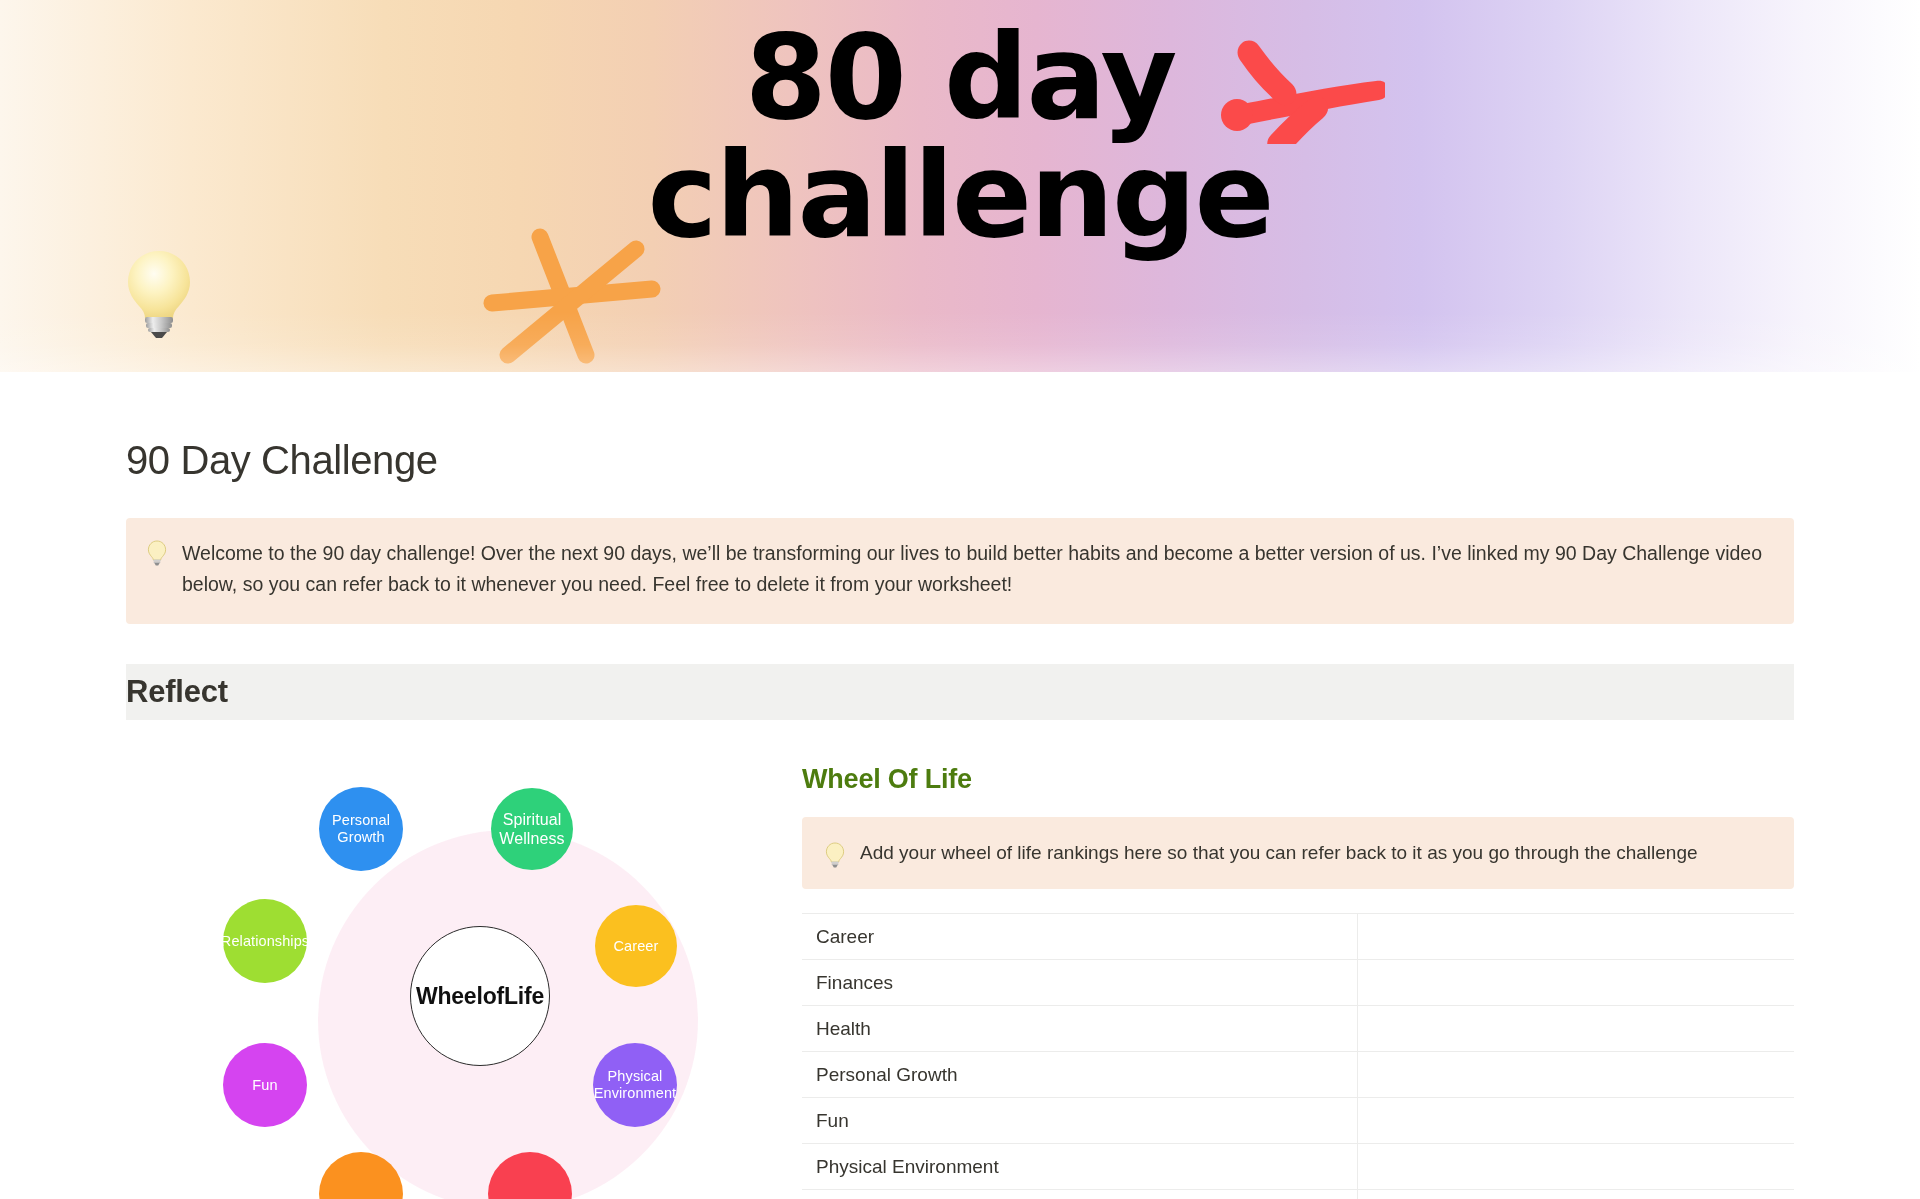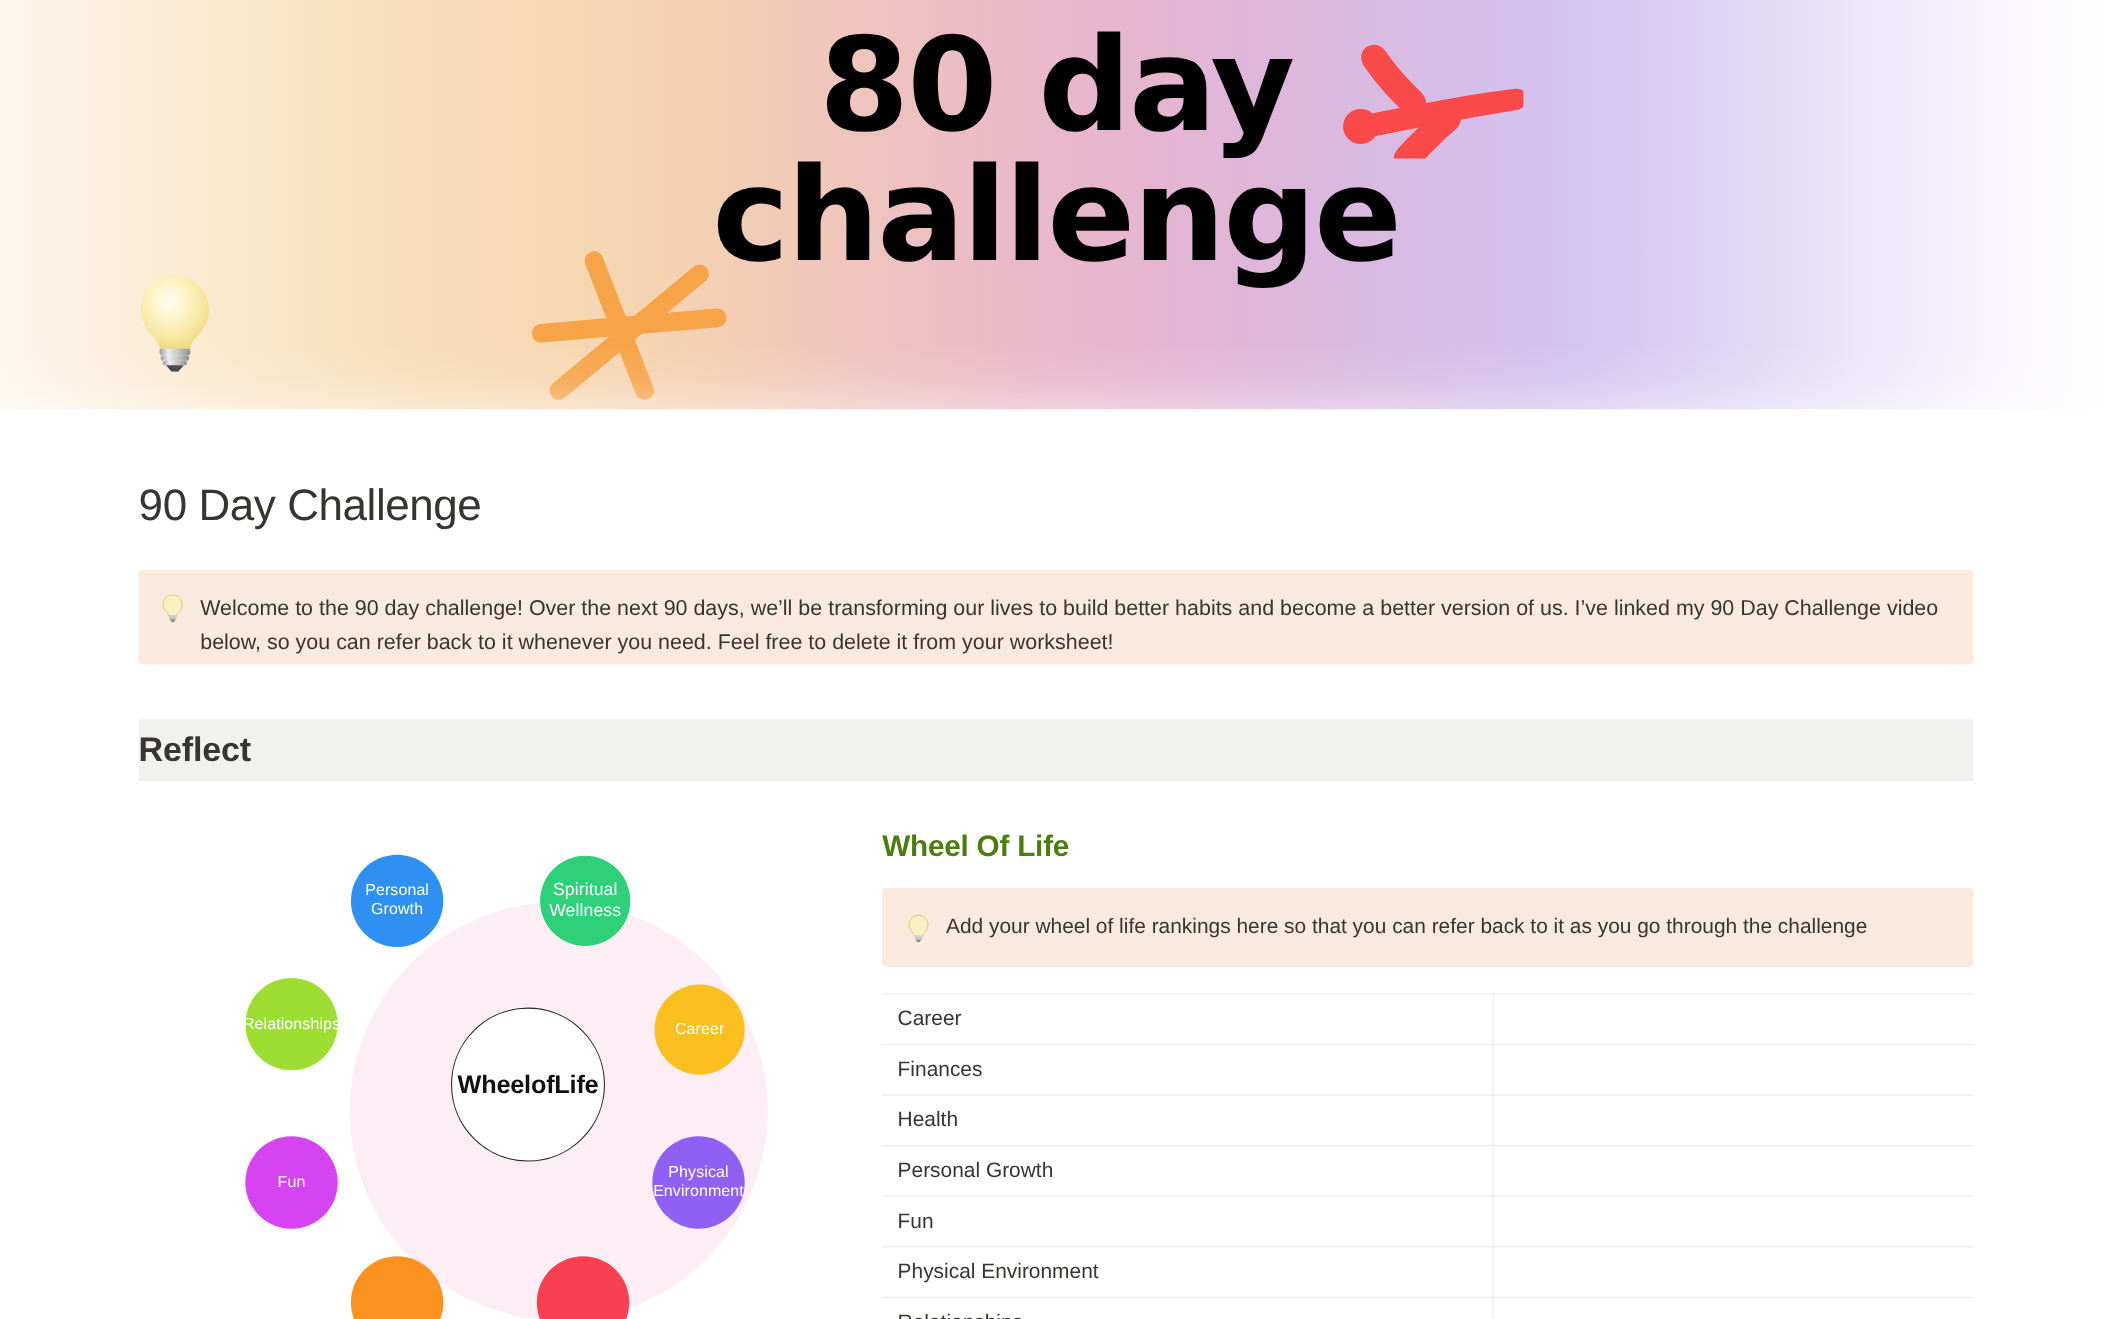--- a/index.html
+++ b/index.html
@@ -111,40 +111,40 @@
     color: #37352f;
     line-height: 1.2;
   }
 
   
   .callout {
     display: flex;
     align-items: flex-start;
     gap: 14px;
     margin-top: 34px;
-    padding: 20px 22px 4px 20px;
+    padding: 20px 22px 24px 20px;
     border-radius: 4px;
     background: #faeade;
   }
   .callout-icon {
     flex: 0 0 auto;
     width: 22px;
     height: 26px;
     margin-top: 2px;
   }
   .callout-text {
     font-size: 19.5px;
     line-height: 1.58;
     color: #37352f;
     max-width: 1580px;
   }
 
   
   .section-heading {
-    margin-top: 50px;
+    margin-top: 40px;
     padding: 9px 0 9px 0;
     background: #f1f1ef;
     font-size: 31px;
     font-weight: 700;
     color: #37352f;
     letter-spacing: -0.2px;
     line-height: 1.25;
   }
 
   
@@ -219,21 +219,21 @@
   
   .panel-title {
     font-size: 27px;
     font-weight: 700;
     color: #4d7c0f;
     letter-spacing: -0.2px;
     margin: 0 0 22px 0;
   }
   .callout-sm {
     display: flex;
-    align-items: center;
+    align-items: flex-end;
     gap: 14px;
     padding: 21px 22px;
     border-radius: 4px;
     background: #faeade;
     margin-bottom: 24px;
   }
   .callout-sm .callout-text { font-size: 19px; }
 
   
   .wol-table {

